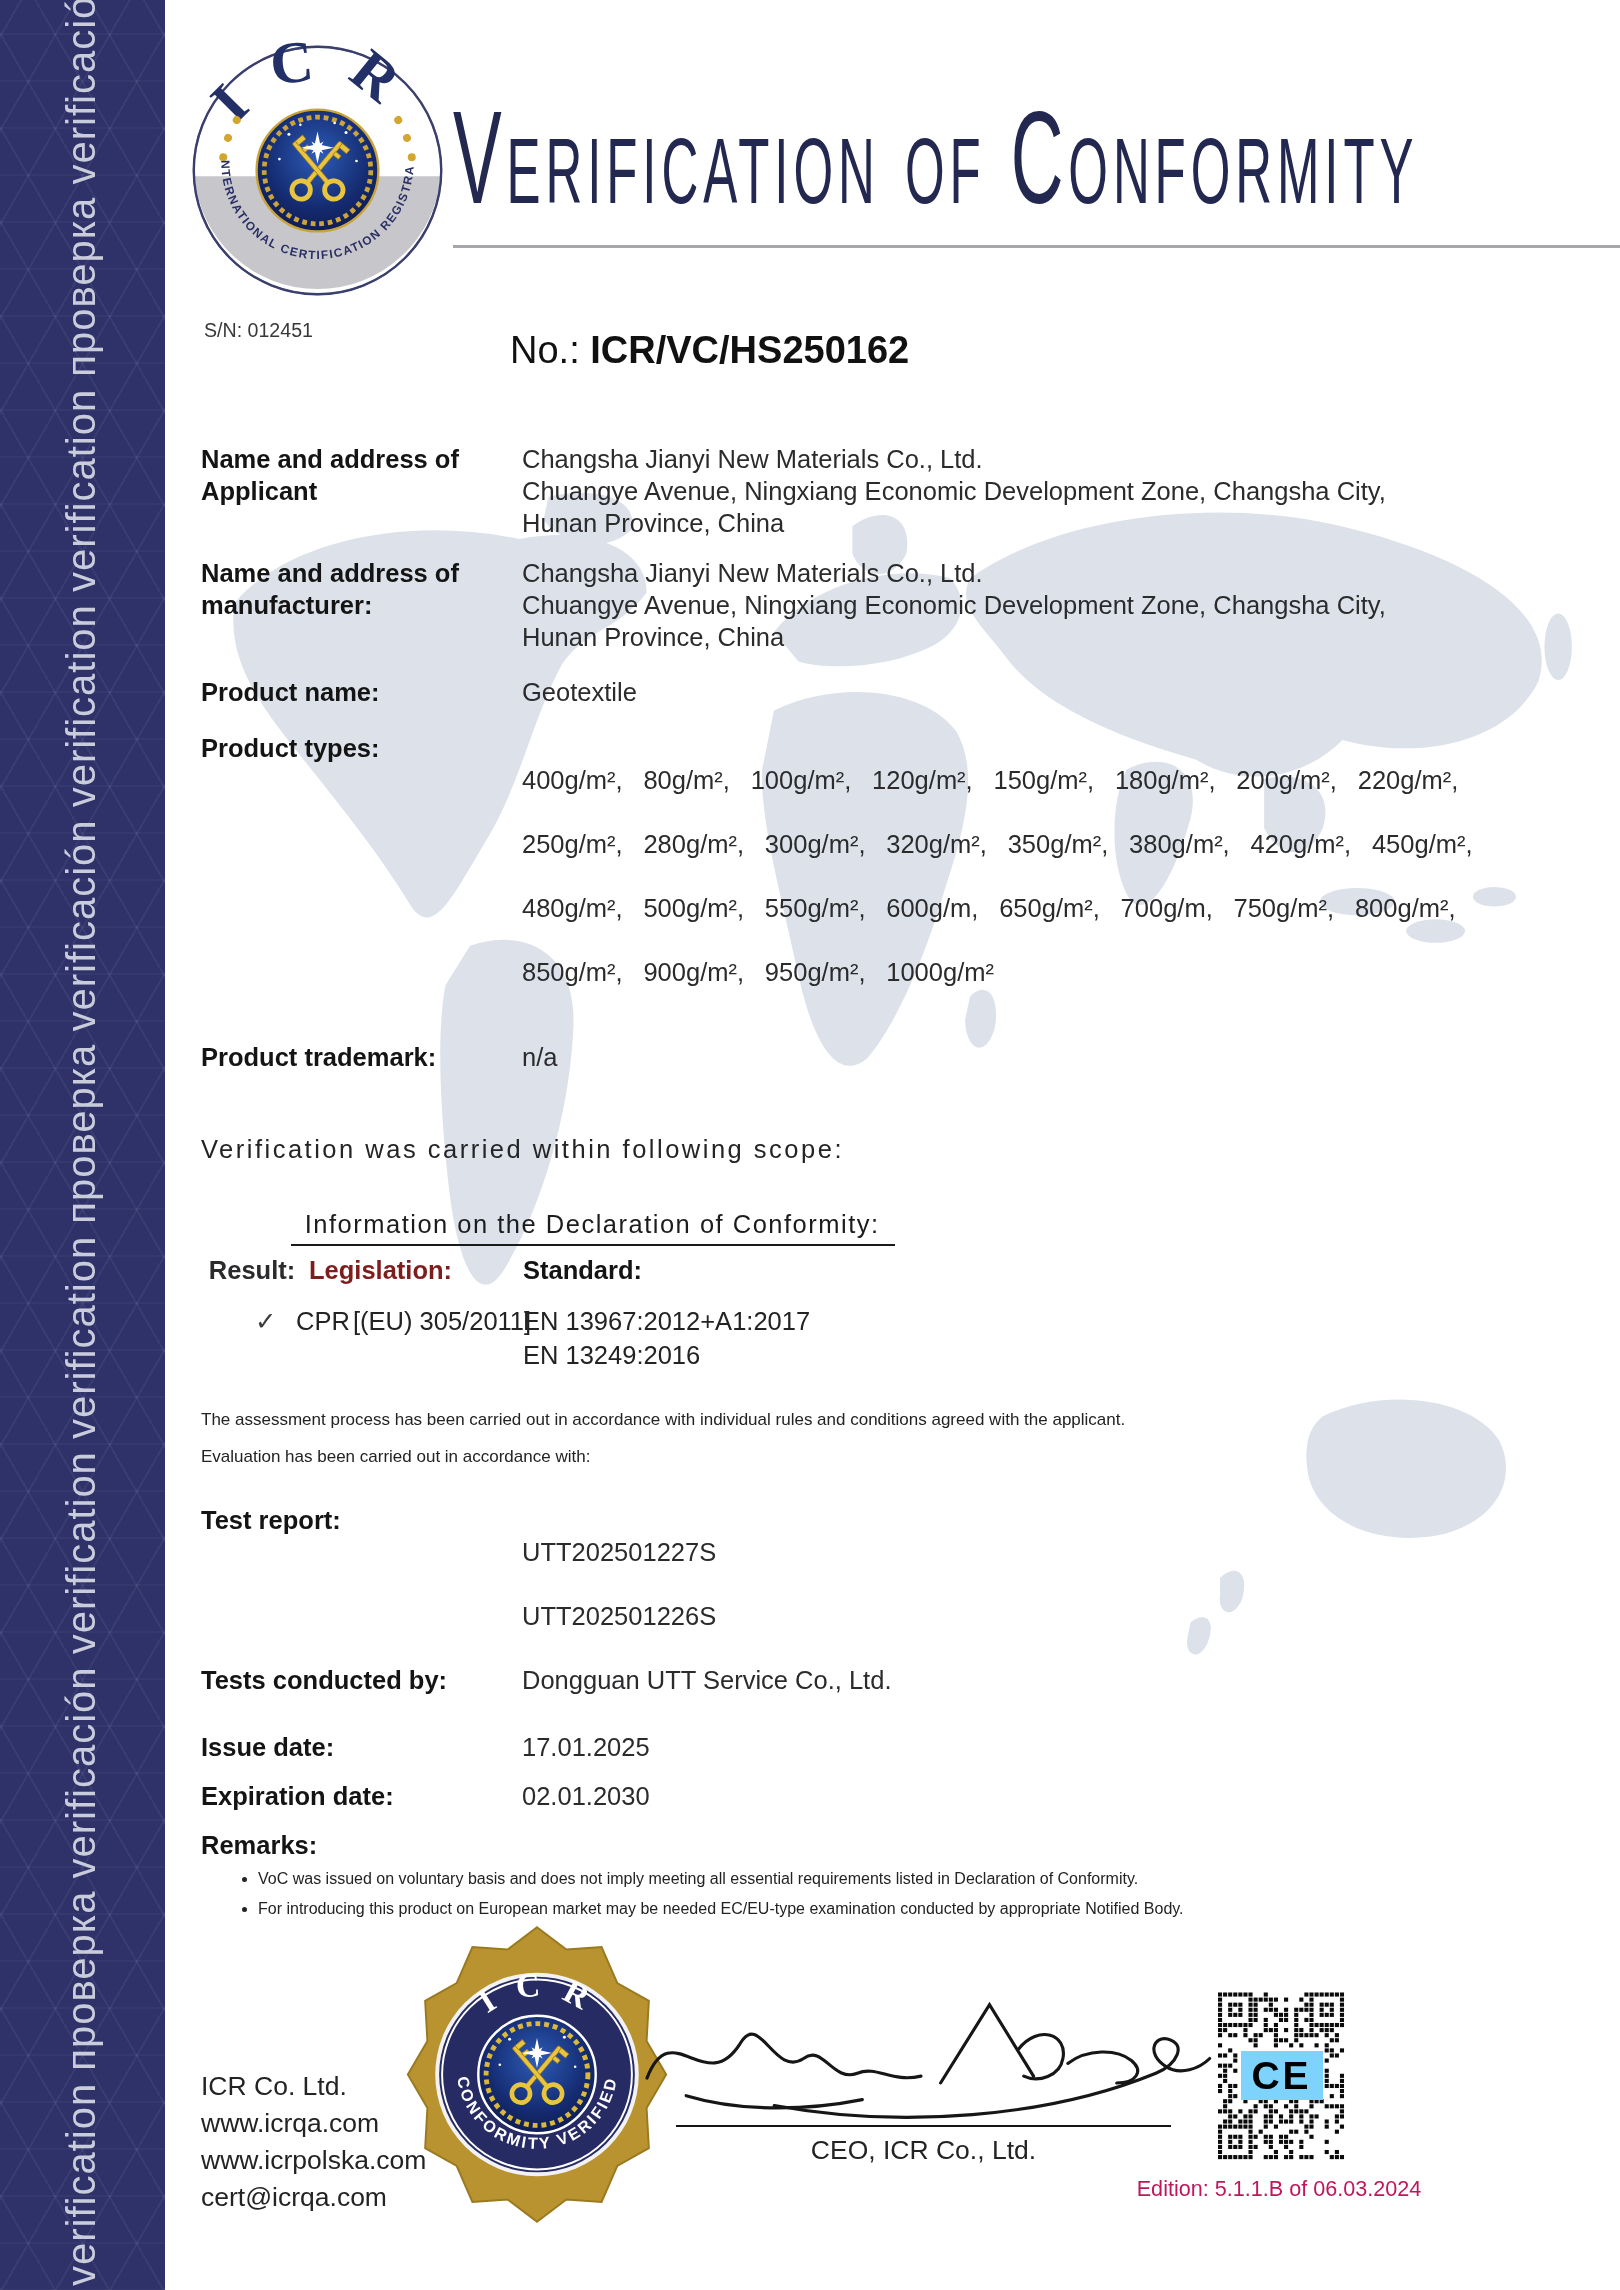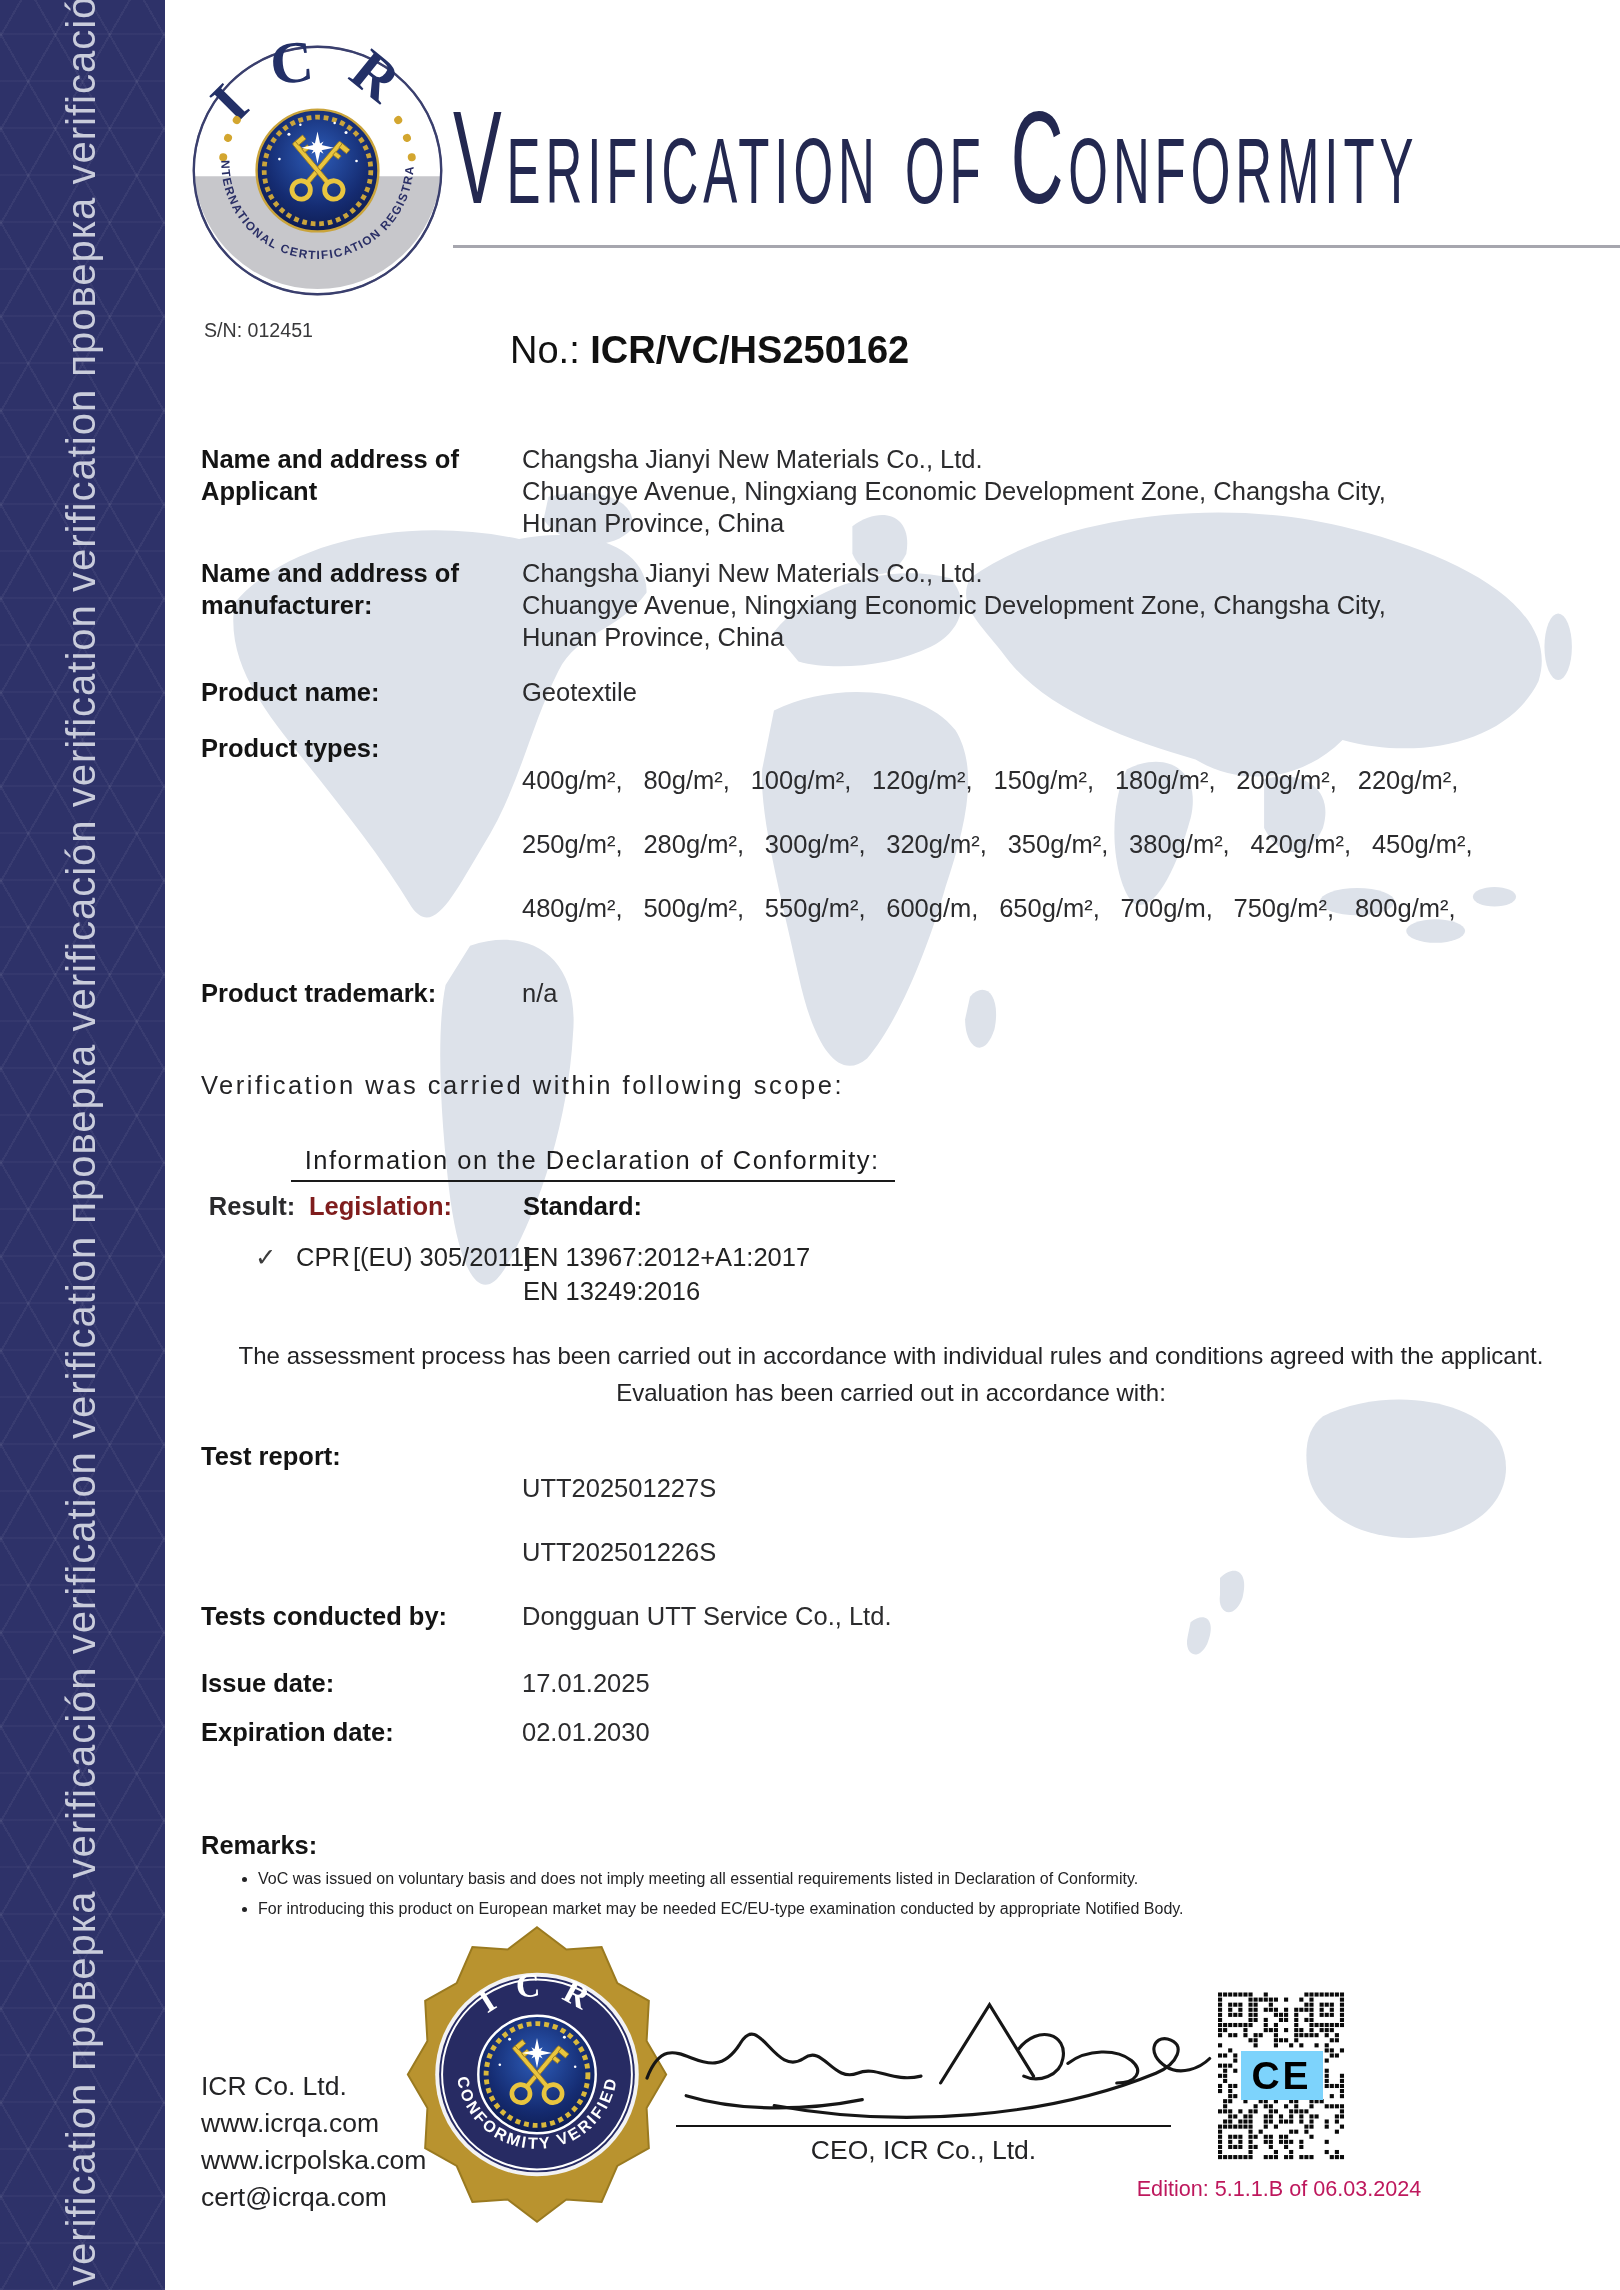--- a/index.html
+++ b/index.html
@@ -39,21 +39,21 @@
   .decl{position:relative;height:147px;margin-top:7.8px;}
   .decl span{position:absolute;white-space:nowrap;}
   .d-result{left:7.8px;top:0;color:#2b2b2d;font-weight:bold;}
   .d-leg{left:108px;top:0;font-weight:700;color:#7f1d1d;}
   .d-std{left:322px;top:0;font-weight:700;color:#141414;}
   .d-check{left:54px;top:51px;color:#3c3c3c;}
   .d-code{left:95px;top:51px;}
   .d-reg{left:152px;top:51px;}
   .d-s1{left:322px;top:51px;}
   .d-s2{left:322px;top:85px;}
-  .para{white-space:pre-line;font-size:24px;line-height:37px;color:#232325;text-align:center;}
+  .para{white-space:pre-line;font-size:17px;line-height:37px;color:#232325;}
   
   .remarks{position:absolute;left:201px;top:1831px;width:1402px;z-index:2;}
   .remarks-h{font-weight:700;font-size:25.5px;color:#141414;}
   .remarks ul{margin:3.9px 0 0 0;padding-left:57px;}
   .remarks li{font-size:16px;line-height:30px;color:#232325;}
   
   .seal{position:absolute;left:400px;top:1913px;width:274px;height:323px;z-index:2;}
   .signature{position:absolute;left:627px;top:1990px;width:588px;height:137px;z-index:2;}
   .sig-line{position:absolute;left:676px;top:2125px;width:495px;border-top:2.9px solid #141414;z-index:2;}
   .sig-title{position:absolute;left:676px;top:2135px;width:495px;text-align:center;font-size:26.5px;color:#232325;z-index:2;}
@@ -177,20 +177,21 @@
       <div class="lbl">Product name:</div>
       <div class="val">Geotextile</div>
     </div>
 
     <div class="row mt24">
       <div class="lbl">Product types:</div>
       <div class="val">
         <div class="types-line">400g/m², 80g/m², 100g/m², 120g/m², 150g/m², 180g/m², 200g/m², 220g/m²,</div>
         <div class="types-line">250g/m², 280g/m², 300g/m², 320g/m², 350g/m², 380g/m², 420g/m², 450g/m²,</div>
         <div class="types-line">480g/m², 500g/m², 550g/m², 600g/m, 650g/m², 700g/m, 750g/m², 800g/m²,</div>
+        <div class="types-line">850g/m², 900g/m², 950g/m², 1000g/m²</div>
       </div>
     </div>
 
     <div class="row mt22">
       <div class="lbl">Product trademark:</div>
       <div class="val">n/a</div>
     </div>
 
     <div class="scope mt40">Verification was carried within following scope:</div>
 

